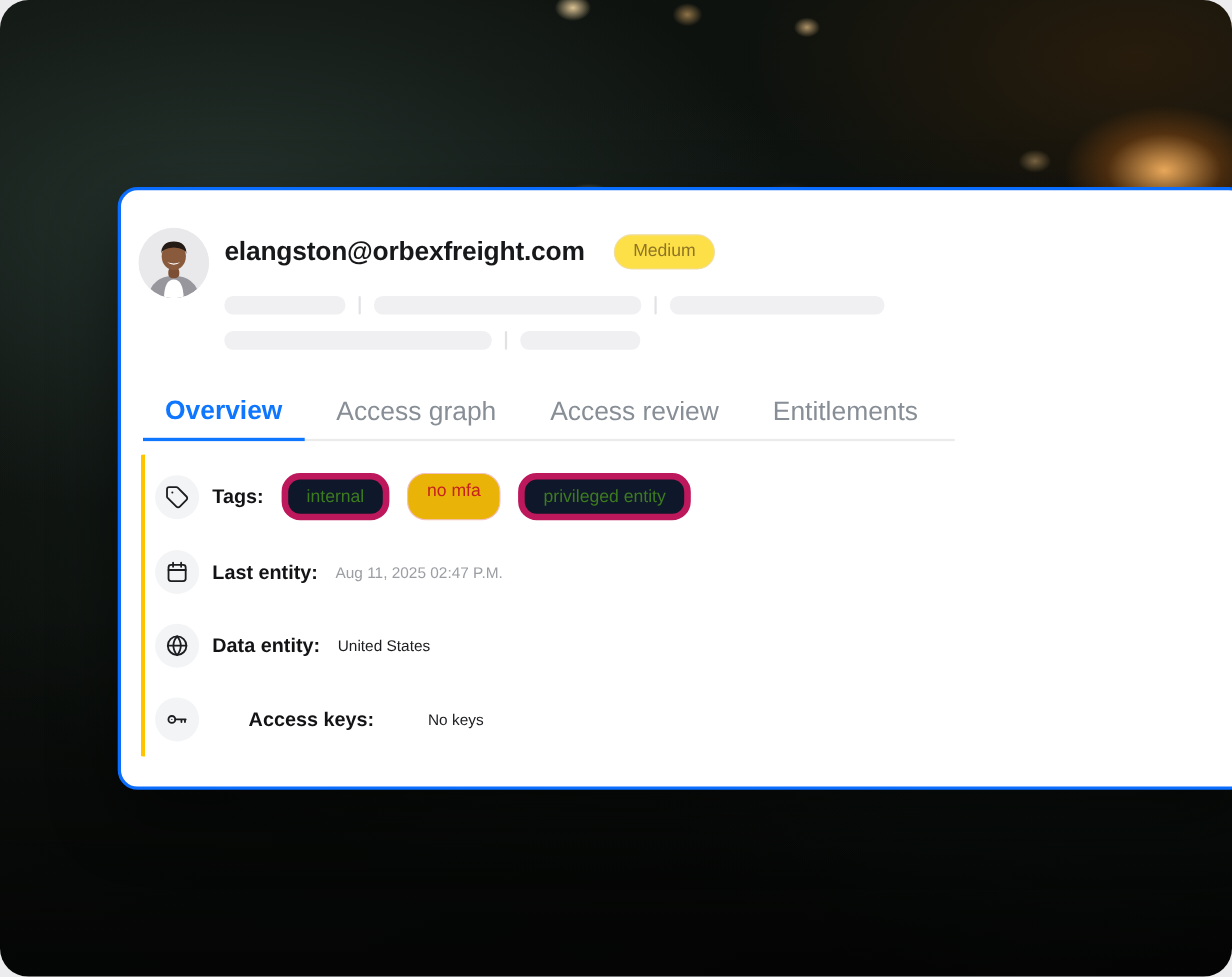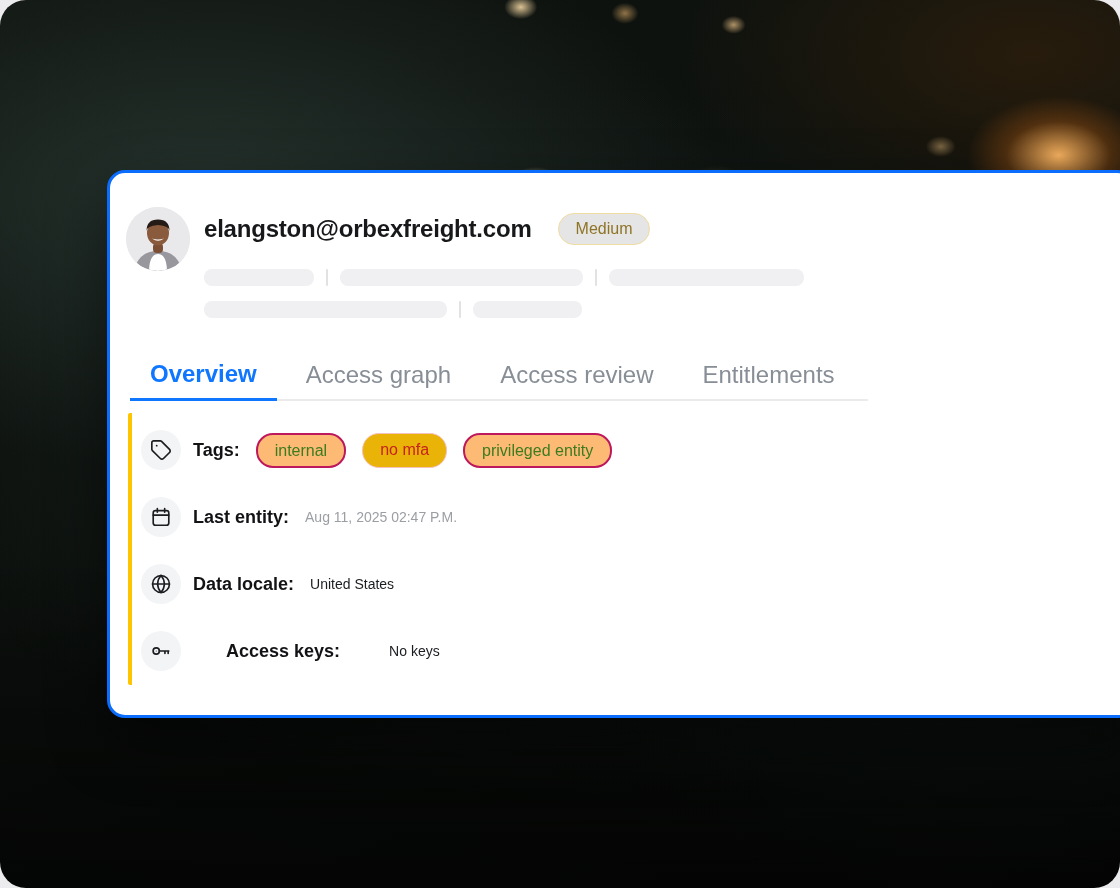--- a/index.html
+++ b/index.html
@@ -47,21 +47,21 @@
     overflow: hidden; flex: 0 0 auto; background: #e9e9eb;
   }
   .avatar svg { display: block; }
   .header-right { flex: 1; padding-top: 6px; }
   .title-row { display: flex; align-items: center; gap: 26px; }
   .email {
     font-size: 24px; font-weight: 700; color: #17181a; letter-spacing: -0.2px;
   }
   .risk-badge {
     font-size: 16px; color: #8f7426;
-    background: #e5e5e5; border: 1.5px solid #f0dda2;
+    background: #fde047; border: 1.5px solid #f0dda2;
     border-radius: 16px; padding: 4px 17px; line-height: 22px;
   }
   .skel-row { display: flex; align-items: center; }
   .skel-row.r1 { margin-top: 24px; }
   .skel-row.r2 { margin-top: 15px; }
   .skel { height: 17px; background: #f0f0f2; border-radius: 8px; }
   .skel-div { width: 2px; height: 17px; background: #e2e2e5; margin: 0 12px; border-radius: 1px; }
   .w110 { width: 110px; } .w243 { width: 243px; } .w195 { width: 195px; } .w109 { width: 109px; }
 
   
@@ -100,21 +100,21 @@
   .icon-circle svg { stroke: #1c1d20; }
   .info-label { font-size: 18px; font-weight: 700; color: #131316; margin-right: 16px; white-space: nowrap; }
   .info-value { font-size: 14px; color: #1c1d20; text-align: center; }
   .info-value.muted { color: #9b9ea3; }
 
   .pills { display: flex; gap: 16px; }
   .pill {
     font-size: 16px; line-height: 21px;
     padding: 5px 17px; border-radius: 17px; white-space: nowrap;
   }
-  .pill.green { color: #3c7b1f; background: #fdba74; border: 2px solid #be185d; }
+  .pill.green { color: #3c7b1f; background: #0f172a; border: 6px solid #be185d; }
   .pill.red   { color: #c5221f; background: #eab308; border: 1px solid #f4c1be; }
 </style>
 </head>
 <body>
 
 <div class="screen">
   <div class="card">
 
     <div class="header">
       <div class="avatar">
@@ -191,21 +191,21 @@
       </div>
 
       <div class="info-row">
         <span class="icon-circle">
           <svg width="22" height="22" viewBox="0 0 24 24" fill="none" stroke-width="1.8" stroke-linecap="round">
             <circle cx="12" cy="12" r="9.2"></circle>
             <path d="M2.8 12h18.4"></path>
             <path d="M12 2.8a14.2 14.2 0 0 1 3.7 9.2 14.2 14.2 0 0 1-3.7 9.2 14.2 14.2 0 0 1-3.7-9.2A14.2 14.2 0 0 1 12 2.8Z"></path>
           </svg>
         </span>
-        <span class="info-label">Data locale:</span>
+        <span class="info-label">Data entity:</span>
         <span class="info-value">United States</span>
       </div>
 
       <div class="info-row">
         <span class="icon-circle">
           <svg width="22" height="22" viewBox="0 0 24 24" fill="none" stroke-width="1.8" stroke-linecap="round" stroke-linejoin="round">
             <circle cx="6.8" cy="12" r="3.4"></circle>
             <circle cx="6.8" cy="12" r="0.6" fill="#1c1d20" stroke="none"></circle>
             <path d="M10.2 12h10.3M16.3 12v2.6M19.8 12v2.6"></path>
           </svg>

